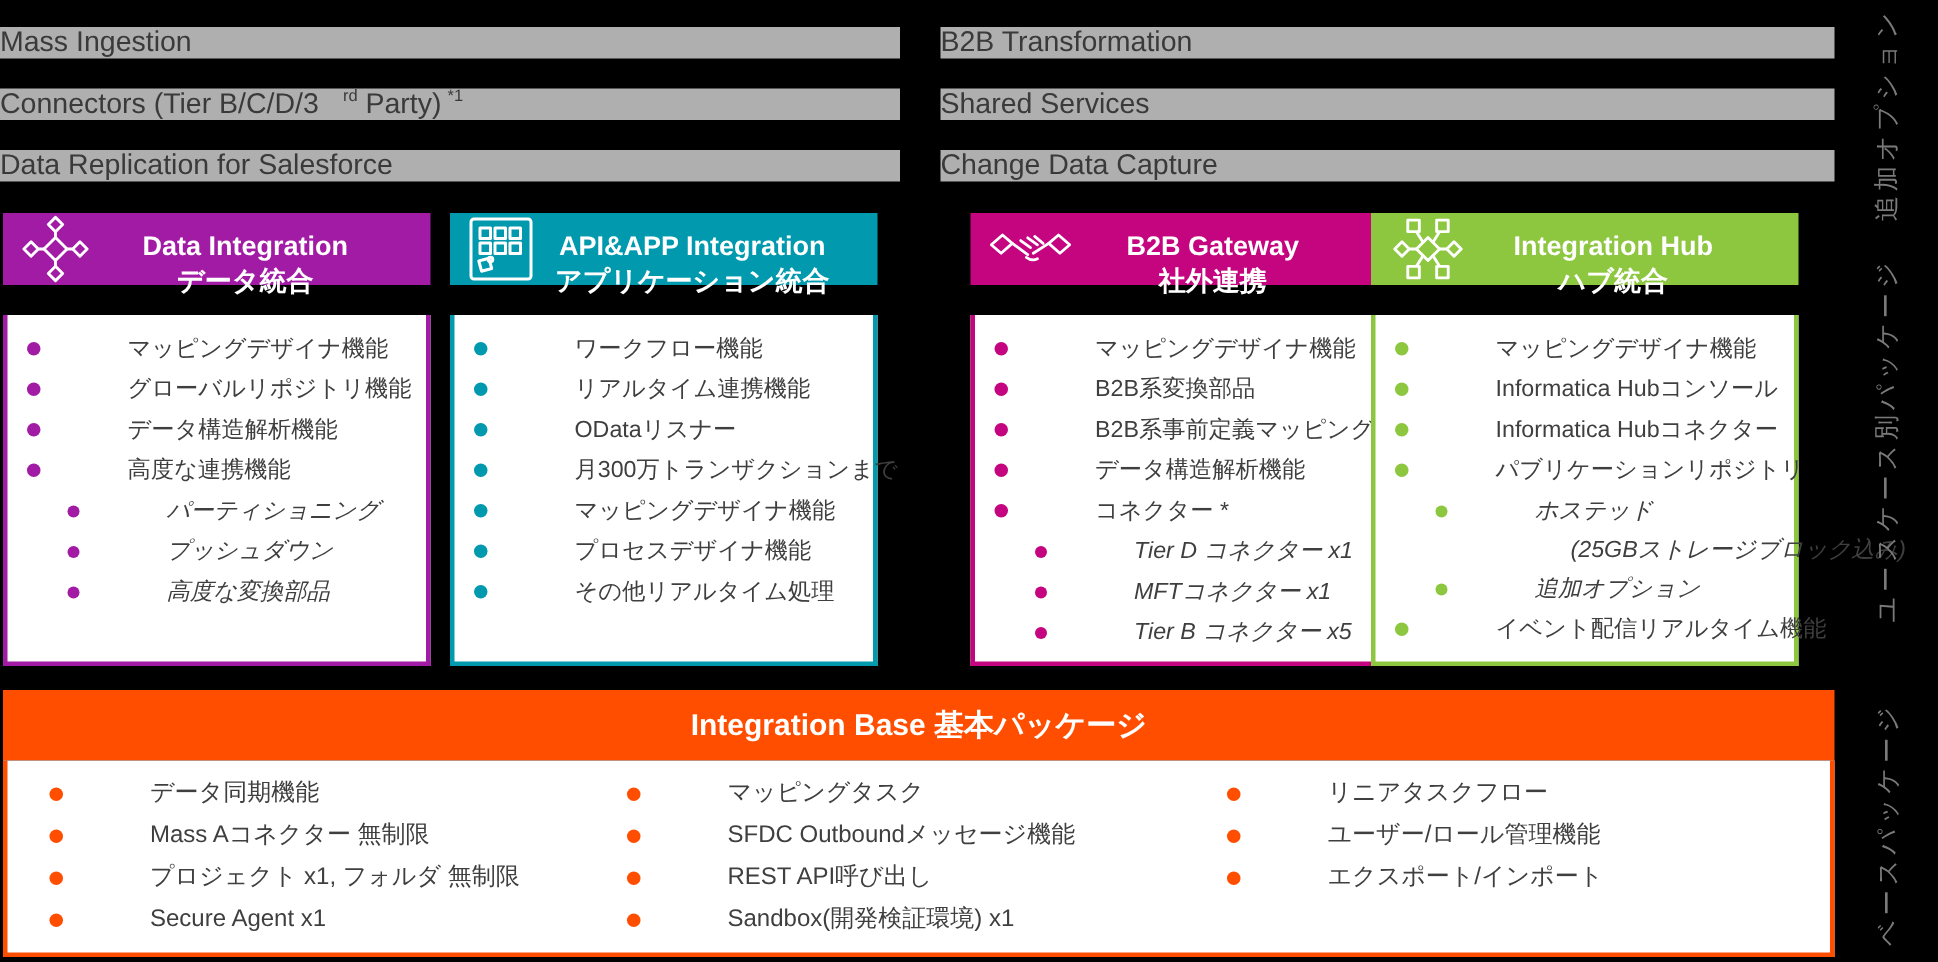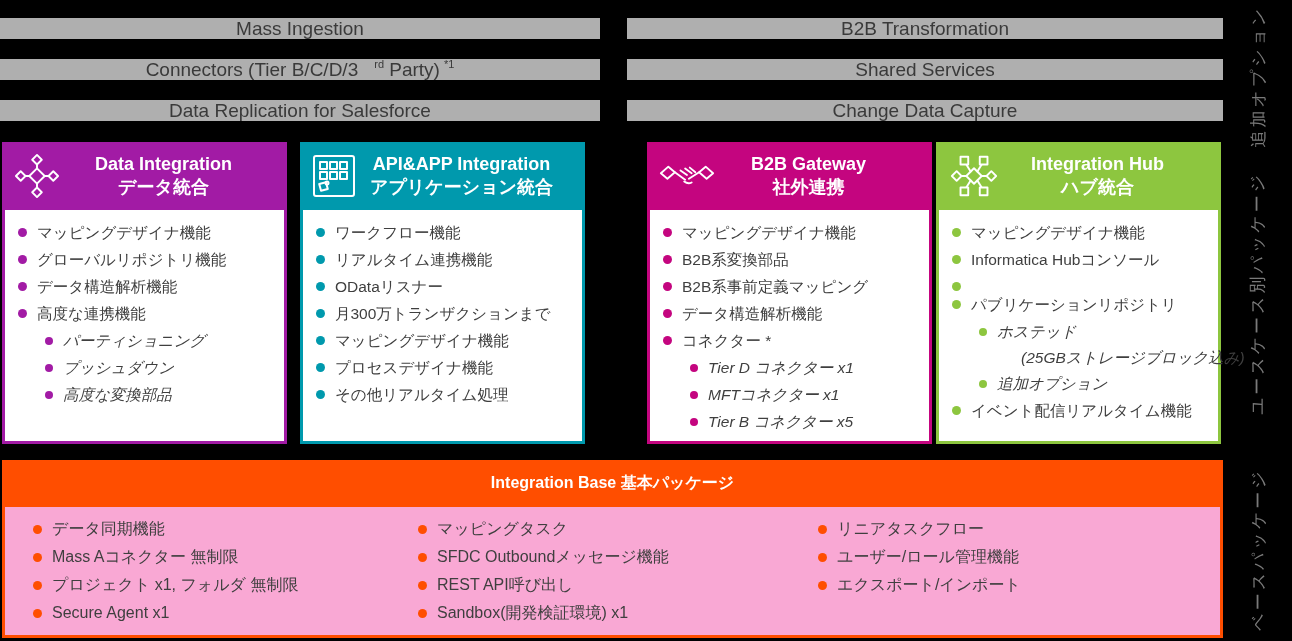--- a/index.html
+++ b/index.html
@@ -1,53 +1,53 @@
 <!DOCTYPE html>
 <html><head>
 <meta charset="utf-8">
 <style>
   html,body{margin:0;padding:0;background:#000;}
   .canvas{position:relative;width:1292px;height:641px;background:#000;overflow:hidden;
           font-family:"Liberation Sans","DejaVu Sans",sans-serif;}
 
   
   .bar{position:absolute;height:21px;background:#AFAFAF;color:#3A3A3A;
-       display:flex;align-items:center;justify-content:center;
+       display:flex;align-items:center;
        font-size:19px;white-space:nowrap;}
   .bar sup{font-size:11px;line-height:0;vertical-align:super;margin-left:16px;}
   .bar .note-sup{margin-left:4px;}
   .bl{left:0;width:600px;} .br{left:627px;width:596px;}
   .r0{top:18px;} .r1{top:59px;} .r2{top:100px;}
 
   
   .pkg{position:absolute;top:142px;width:285px;height:302px;}
   .p0{left:2px;--c:#A21BA5;} .p1{left:300px;--c:#0099AD;}
-  .p2{left:647px;--c:#C4057F;} .p3{left:936px;border-radius:22px;--c:#8DC63F;}
-  .pkg .hd{position:relative;height:68px;background:var(--c);color:#fff;}
+  .p2{left:647px;--c:#C4057F;} .p3{left:914px;border-radius:22px;--c:#8DC63F;}
+  .pkg .hd{position:relative;height:48px;background:var(--c);color:#fff;}
   .pkg .hd .icon{position:absolute;left:12px;top:50%;transform:translateY(-50%);}
   .pkg .hd .ttl{padding:11px 6px 0 44px;text-align:center;font-weight:bold;
                 font-size:18px;line-height:23px;white-space:nowrap;}
   .pkg .bd{position:absolute;top:68px;left:0;right:0;bottom:0;background:#fff;
            border:3px solid var(--c);border-top:none;}
 
   ul{list-style:none;margin:0;padding:0;}
   .pkg ul{margin:9px 4px 0 13px;}
-  li{display:flex;align-items:flex-start;font-size:15.5px;line-height:27px;color:#3F3F3F;}
+  li{display:flex;align-items:flex-start;font-size:15.5px;line-height:27px;color:#3F3F3F;gap:48px;}
   li .dot{flex:0 0 9px;width:9px;height:9px;border-radius:50%;background:var(--c);
           margin:9px 10px 0 0;}
   li.lv2{padding-left:27px;font-style:italic;}
   li.lv2 .dot{flex-basis:8px;width:8px;height:8px;margin-top:10px;}
   .txt{white-space:nowrap;}
   .note{display:block;line-height:25px;white-space:nowrap;margin-left:24px;}
 
   
   .base{position:absolute;left:2px;top:460px;width:1221px;height:178px;--c:#FF4E00;}
   .base .hd{height:47px;background:var(--c);color:#fff;display:flex;align-items:center;
-            justify-content:center;font-size:16px;font-weight:bold;}
-  .base .bd{position:absolute;top:47px;left:0;right:0;bottom:0;background:#f9a8d4;
+            justify-content:center;font-size:20px;font-weight:bold;}
+  .base .bd{position:absolute;top:47px;left:0;right:0;bottom:0;background:#ffffff;
             border:3px solid var(--c);border-top:none;box-sizing:border-box;
             display:grid;grid-template-columns:385px 400px 1fr;padding:8px 8px 0 28px;}
   .base li{font-size:16px;line-height:28px;}
   .base li .dot{margin-top:10px;}
 
   
   .vlabel{position:absolute;left:1226px;width:64px;display:flex;align-items:center;
           justify-content:center;color:#7A7A7A;font-size:17px;letter-spacing:3px;}
   .vlabel span{transform:rotate(-90deg);white-space:nowrap;}
   .v0{top:15px;height:122px;} .v1{top:142px;height:302px;} .v2{top:460px;height:178px;}
@@ -262,20 +262,21 @@
         <li class="lv1">
             <span class="dot"></span>
             <span class="txt">マッピングデザイナ機能</span>
           </li>
         <li class="lv1">
             <span class="dot"></span>
             <span class="txt">Informatica Hubコンソール</span>
           </li>
         <li class="lv1">
             <span class="dot"></span>
+            <span class="txt">Informatica Hubコネクター</span>
           </li>
         <li class="lv1">
             <span class="dot"></span>
             <span class="txt">パブリケーションリポジトリ</span>
           </li>
         <li class="lv2">
             <span class="dot"></span>
             <span class="txt"><span>ホステッド</span><span class="note">(25GBストレージブロック込み)</span></span>
           </li>
         <li class="lv2">

